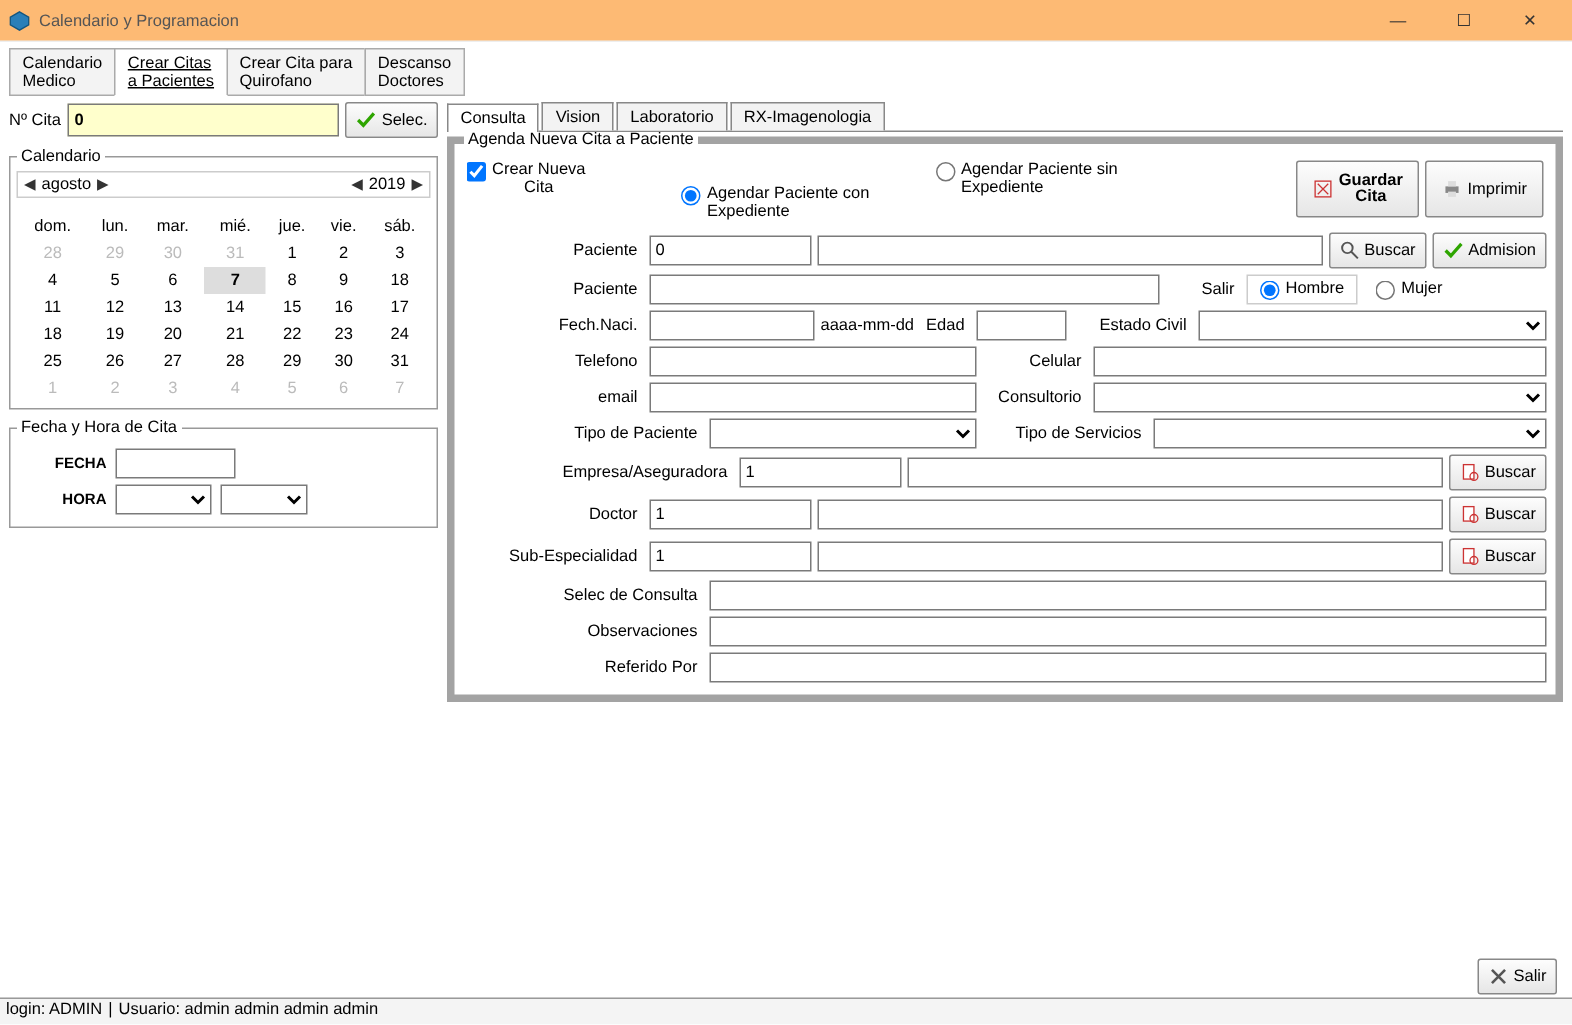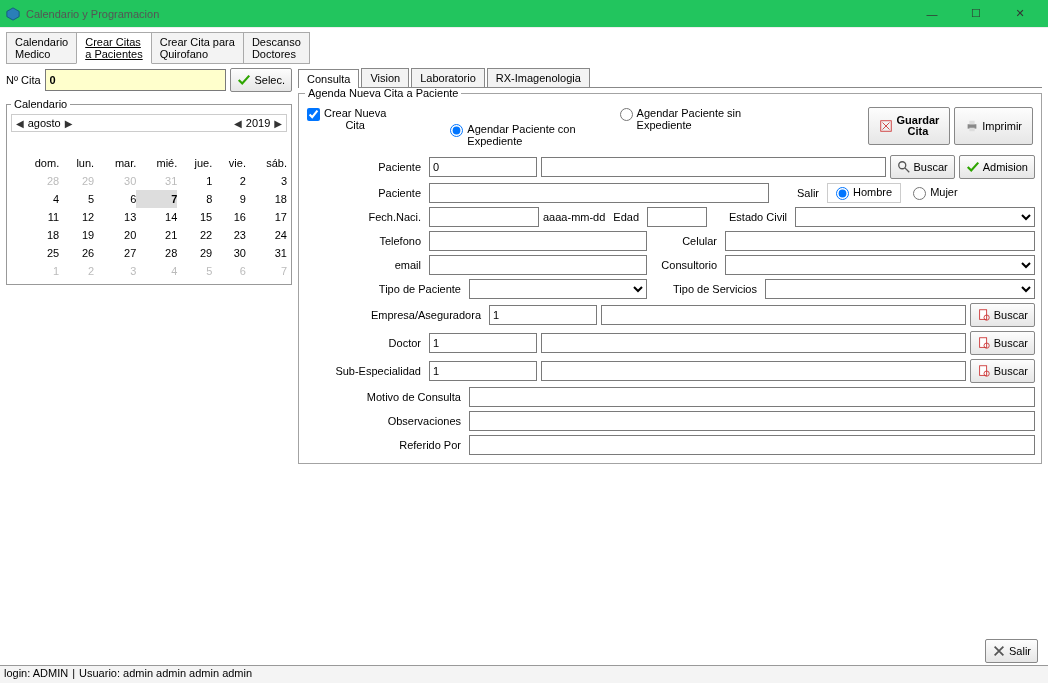--- a/index.html
+++ b/index.html
@@ -1,17 +1,17 @@
 <!DOCTYPE html>
 <html><head>
 <meta charset="utf-8">
 <style>
 * { box-sizing: border-box; margin: 0; padding: 0; font-family: "Segoe UI", Tahoma, sans-serif; font-size: 11px; }
 body { background: #fff; width: 1048px; height: 683px; overflow: hidden; position: relative; }
-.titlebar { height: 28px; display: flex; align-items: center; padding: 0 6px; background: #22c55e; border-bottom: 1px solid #eee; }
+.titlebar { height: 28px; display: flex; align-items: center; padding: 0 6px; background: #fdba74; border-bottom: 1px solid #eee; }
 .titlebar .app-icon { width: 14px; height: 14px; margin-right: 6px; }
 .app-icon svg { width: 14px; height: 14px; }
 .titlebar .title { color: #555; }
 .winbtns { margin-left: auto; display: flex; }
 .winbtn { width: 44px; height: 26px; display: flex; align-items: center; justify-content: center; color: #333; }
 
 .main-tabs { display: flex; margin: 4px 6px 0 6px; }
 .main-tab { border: 1px solid #aaa; padding: 3px 8px; background: #f3f3f3; margin-right: -1px; line-height: 1.1; white-space: pre-line; text-align: left; min-height: 30px; display:flex; align-items:center;}
 .main-tab.active { background: #fff; border-bottom-color:#fff; position:relative; z-index:2;text-decoration:underline;}
 
@@ -25,36 +25,36 @@
 .btn { display: inline-flex; align-items: center; gap: 3px; height: 24px; padding: 0 6px; border: 1px solid #888; background: linear-gradient(#fdfdfd,#e6e6e6); border-radius: 2px; cursor: pointer; }
 .btn.big { height: 38px; padding: 0 10px; }
 .btn .ico { width: 14px; height: 14px; }
 .green-check svg path { stroke: #2ea500; }
 fieldset { border: 1px solid #999; padding: 4px; margin-bottom: 6px; }
 legend { padding: 0 3px; }
 
 .cal-nav { display: flex; align-items: center; justify-content: space-between; padding: 2px 4px; border:1px solid #ccc;}
 .cal-nav .navgrp { display: flex; align-items: center; gap: 4px; }
 .arrow { cursor: pointer; font-size: 10px; color:#333;}
-.cal-table { width: 100%; border-collapse: collapse; text-align: right; margin-top:22px;}
+.cal-table { width: 100%; border-collapse: collapse; text-align: center; margin-top:10px;}
 .cal-table th { font-weight: normal; padding: 3px 0; }
 .cal-table td { padding: 3px 0; cursor: pointer; }
 .cal-table td.dim { color: #bbb; }
 .cal-table td.today { background: #ddd; font-weight: bold; }
 
 .fh-row { display:flex; align-items:center; margin:4px 0; gap:6px;}
 .fh-row .flabel { width:60px; text-align:right; font-weight:bold; font-size:10px;}
 .txt { height: 20px; border: 1px solid #7a7a7a; background:#fff; padding:1px 3px; }
 .sel { height:20px; border:1px solid #7a7a7a; background:#fff;}
 
 .sub-tabs { display:flex; border-bottom:1px solid #888;}
 .sub-tab { border:1px solid #888; border-bottom:none; padding:3px 8px; background:#f3f3f3; margin-right:2px;}
 .sub-tab.active { background:#fff; position:relative; top:1px;}
 
-.agenda { border:1px solid #a3a3a3; padding:4px 6px; margin-top:-1px;}
+.agenda { border:5px solid #a3a3a3; padding:4px 6px; margin-top:-1px;}
 .agenda legend { font-weight:normal;}
 
 .radio-row { display:flex; align-items:flex-start; gap:14px; padding:4px 2px;}
 .radio-opt { display:flex; align-items:flex-start; gap:4px;}
 .radio-opt input { margin-top:1px;}
 .radio-opt span { line-height:1.1;}
 
 .toolbar-right { margin-left:auto; display:flex; gap:4px;}
 
 .form-row { display:flex; align-items:center; gap:4px; margin:4px 0;}
@@ -184,20 +184,32 @@
               <td class="dim">3</td>
               <td class="dim">4</td>
               <td class="dim">5</td>
               <td class="dim">6</td>
               <td class="dim">7</td>
             </tr>
           </tbody>
       </table>
     </fieldset>
 
+    <fieldset>
+      <legend>Fecha y Hora de Cita</legend>
+      <div class="fh-row">
+        <span class="flabel">FECHA</span>
+        <input class="txt" style="width: 80px;">
+      </div>
+      <div class="fh-row">
+        <span class="flabel">HORA</span>
+        <select class="sel" style="width:64px"></select>
+        <select class="sel" style="width:58px"></select>
+      </div>
+    </fieldset>
   </div>
 
   <div class="right">
     <div class="sub-tabs">
       <div class="sub-tab active">Consulta</div>
       <div class="sub-tab">Vision</div>
       <div class="sub-tab">Laboratorio</div>
       <div class="sub-tab">RX-Imagenologia</div>
     </div>
 
@@ -337,21 +349,21 @@
         <button class="btn">
           <span class="ico"><svg viewBox="0 0 16 16">
                 <rect x="3" y="2" width="8" height="11" fill="#fff" stroke="#c33"></rect>
                 <circle cx="11" cy="11" r="3" fill="none" stroke="#c33"></circle>
               </svg></span>
           <span>Buscar</span>
         </button>
       </div>
 
       <div class="form-row">
-        <span class="flbl" style="width:160px">Motivo de Consulta</span>
+        <span class="flbl" style="width:160px">Selec de Consulta</span>
         <input class="txt" style="flex: 1 1 0%;">
       </div>
       <div class="form-row">
         <span class="flbl" style="width:160px">Observaciones</span>
         <input class="txt" style="flex: 1 1 0%;">
       </div>
       <div class="form-row">
         <span class="flbl" style="width:160px">Referido Por</span>
         <input class="txt" style="flex: 1 1 0%;">
       </div>

